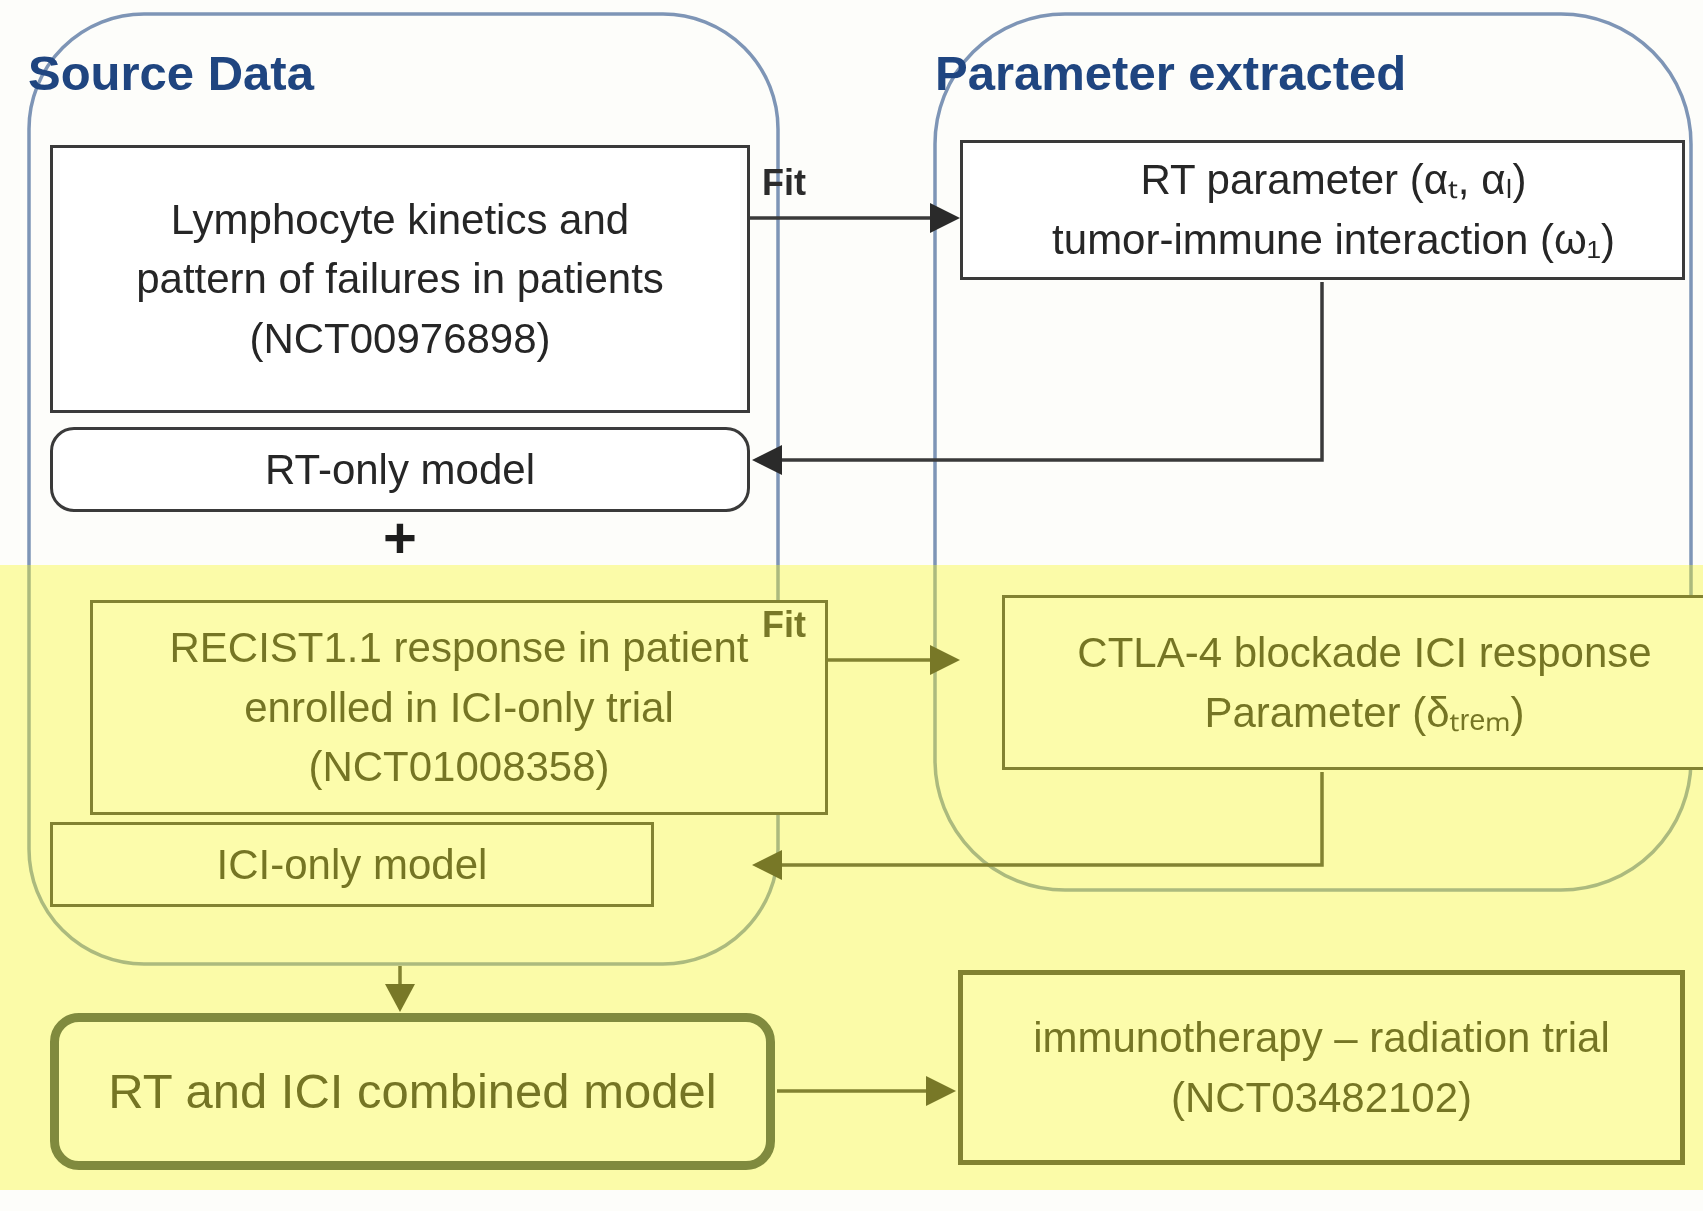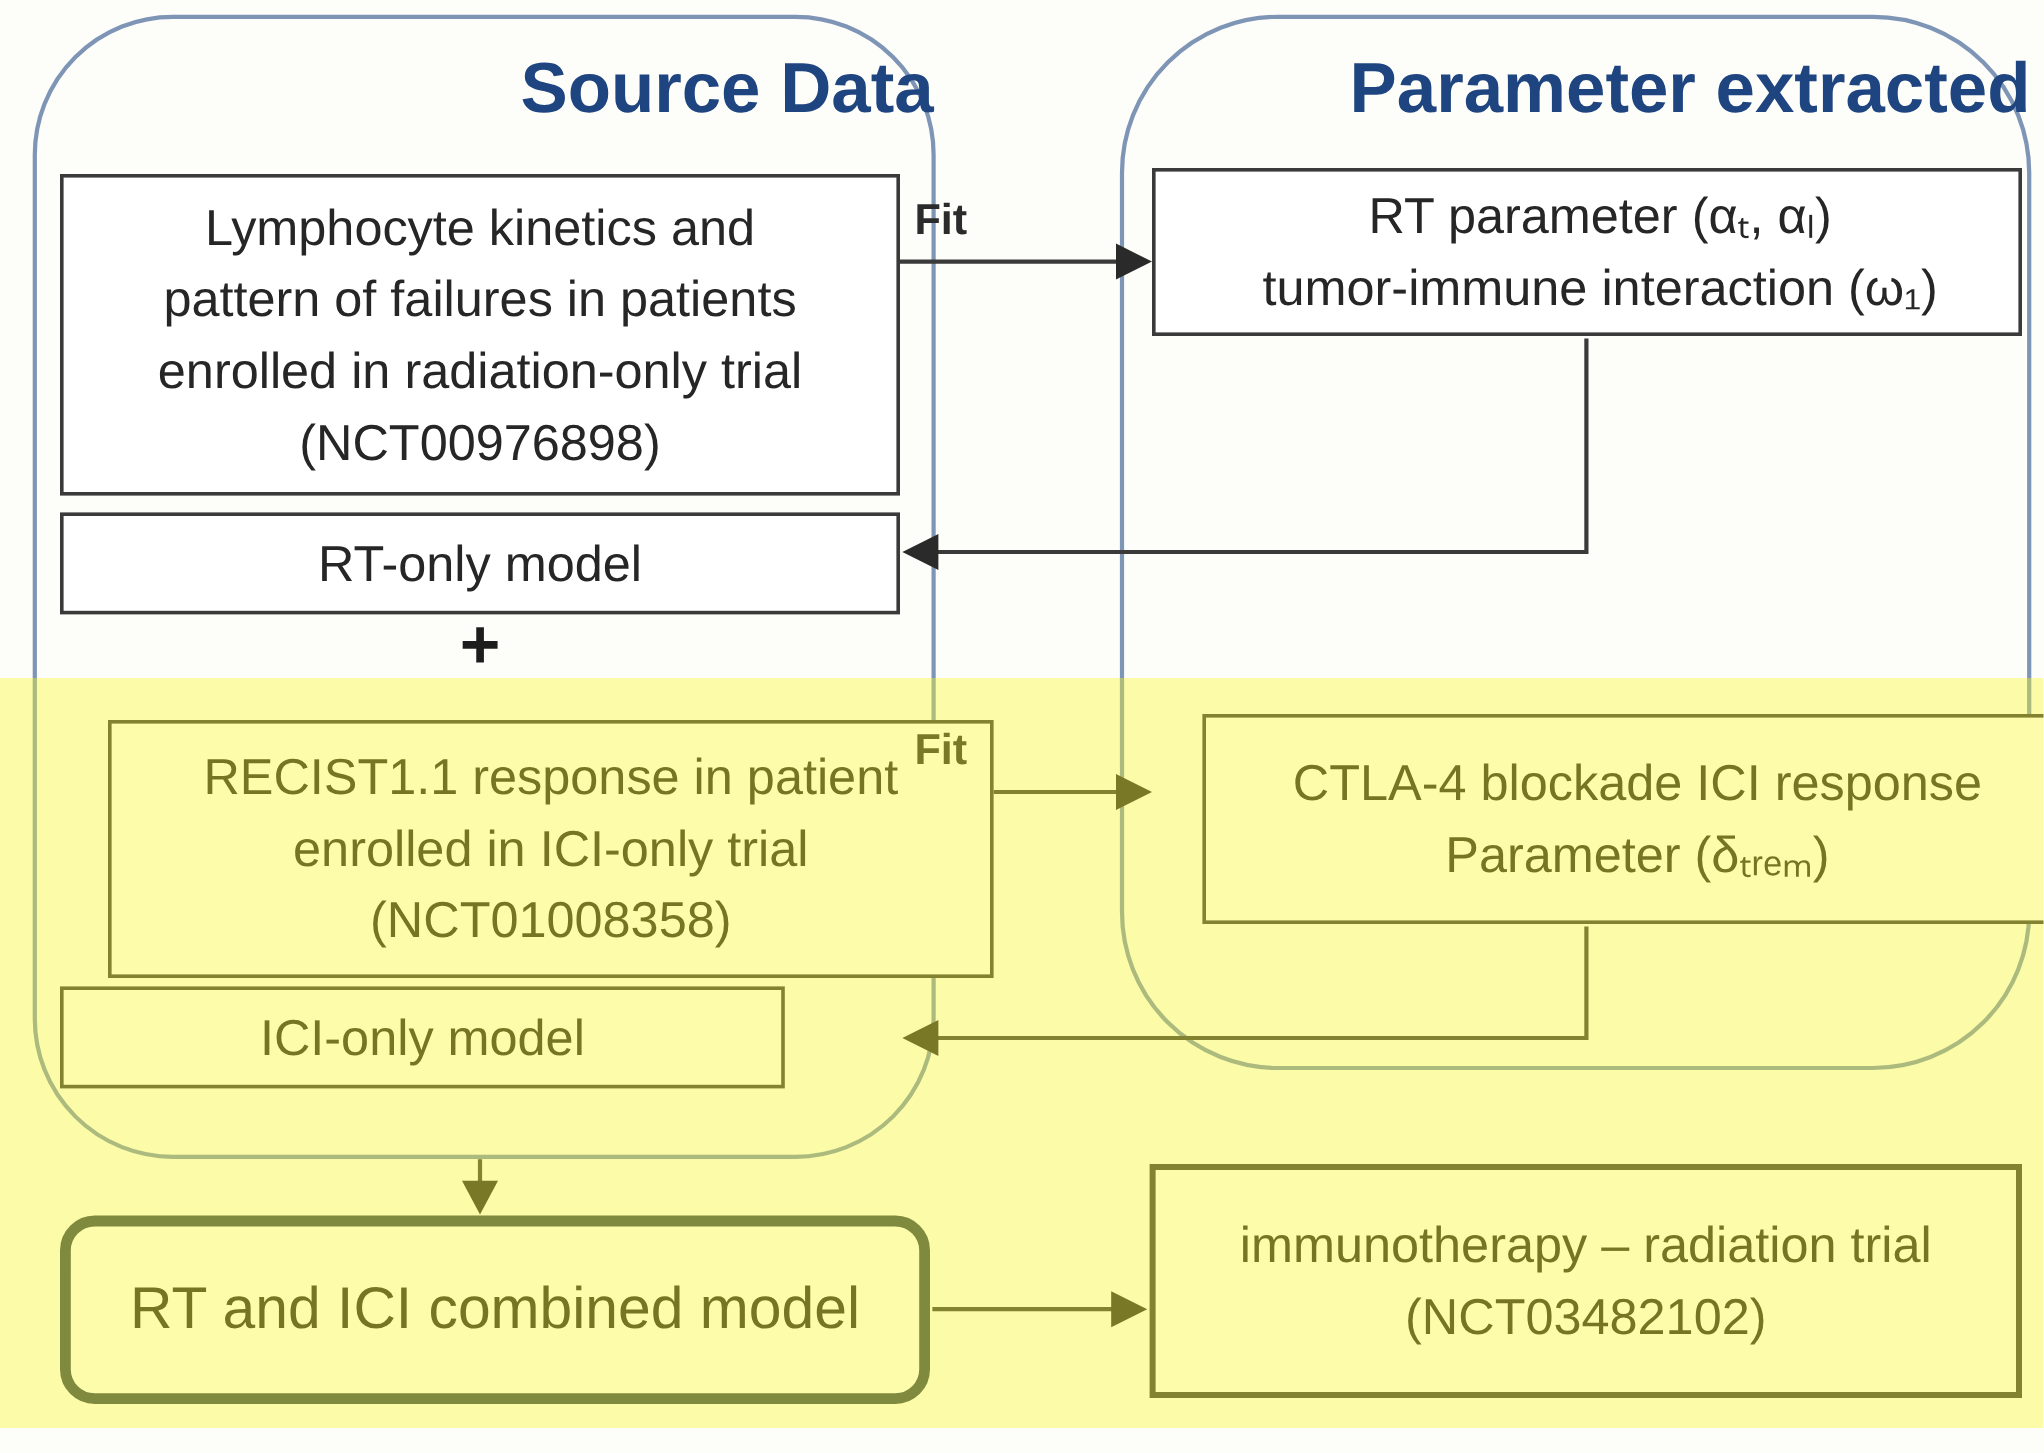--- a/index.html
+++ b/index.html
@@ -3,33 +3,33 @@
 <meta charset="utf-8">
 <style>
   html,body{margin:0;padding:0;background:#ffffff;}
   .stage{
     position:relative;width:1703px;height:1211px;overflow:hidden;
     background:#fdfdfa;font-family:"Liberation Sans",sans-serif;
   }
   .layer-lines{position:absolute;left:0;top:0;z-index:1;}
   .ctitle{
     position:absolute;z-index:2;top:36px;height:74px;line-height:74px;
-    font-weight:bold;font-size:59px;color:#1f4580;text-align:right;
+    font-weight:bold;font-size:49px;color:#1f4580;text-align:left;
     letter-spacing:0px;
   }
   .ctitle-left{left:28px;width:750px;}
   .ctitle-right{left:935px;width:757px;}
   .box{
     position:absolute;z-index:2;box-sizing:border-box;
     background:#ffffff;border:3px solid #3a3a3a;
     display:flex;flex-direction:column;align-items:center;justify-content:center;
     text-align:center;font-size:42px;line-height:1.42;color:#262626;
   }
   #box-lymph   {left:50px;  top:145px; width:700px; height:268px;}
-  #box-rtonly  {left:50px;  top:427px; width:700px; height:85px;}
+  #box-rtonly  {left:50px;  top:427px; width:700px; height:85px;border-radius:24px;}
   #box-recist  {left:50px;  top:600px; width:738px; height:215px;margin-left:40px;}
   #box-icionly {left:50px;  top:822px; width:604px; height:85px;}
   #box-combined{left:50px;  top:1013px;width:725px; height:157px;
                 border-width:9px;border-color:#37474f;font-size:49px;border-radius:29px;}
   #box-rtparam {left:960px; top:140px; width:725px; height:140px;padding-left:22px;}
   #box-ctla    {left:960px; top:595px; width:725px; height:175px;margin-left:42px;}
   #box-predict {left:958px; top:970px; width:727px; height:195px;border-width:5px;}
   .fit-label{
     position:absolute;z-index:2;width:190px;text-align:left;
     font-size:36px;font-weight:bold;color:#2b2b2b;
@@ -73,21 +73,20 @@
     <line x1="777" y1="1091" x2="934" y2="1091" stroke="#3a3a3a" stroke-width="3.5"></line>
     <polygon points="956,1091 926,1076 926,1106" fill="#2a2a2a"></polygon>
   </svg>
 
   <div class="ctitle ctitle-left">Source Data</div>
   <div class="ctitle ctitle-right">Parameter extracted</div>
 
   <div class="box" id="box-lymph">
     <div>Lymphocyte kinetics and</div>
     <div>pattern of failures in patients</div>
-    <div>enrolled in radiation-only trial</div>
     <div>(NCT00976898)</div>
   </div>
 
   <div class="box" id="box-rtonly">
     <div>RT-only model</div>
   </div>
 
   <div class="plus">+</div>
 
   <div class="box" id="box-recist">

